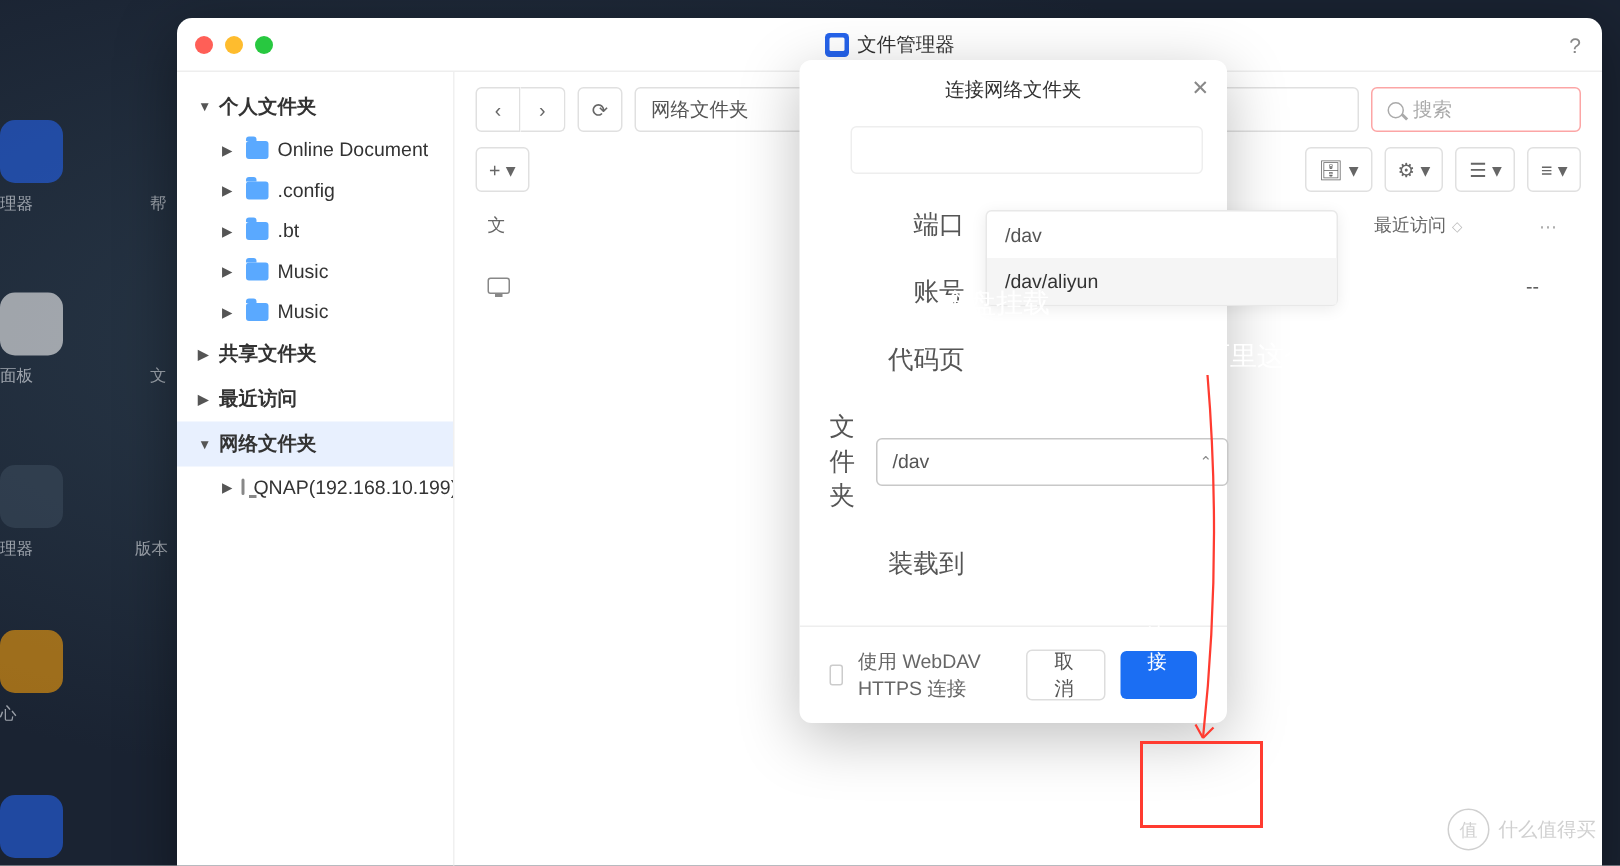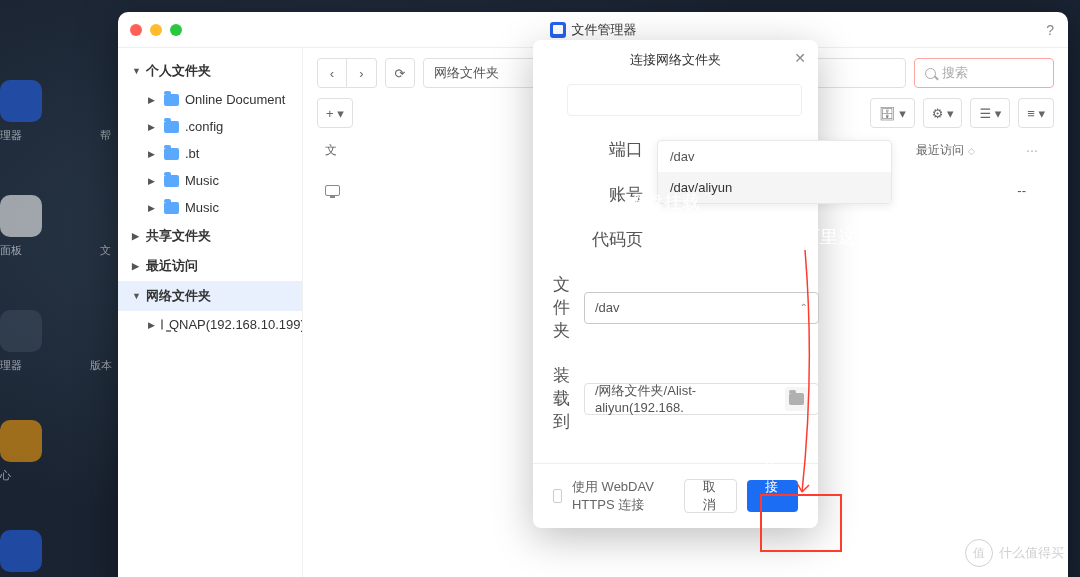--- a/index.html
+++ b/index.html
@@ -259,28 +259,20 @@
             <div class="form-label">文件夹</div>
             <div class="form-ctrl">
                 <div class="input open">
                   <span>/dav</span>
                   <span class="chev">⌃</span>
                 </div>
               </div>
           </div>
           <div class="form-row" style="margin-bottom:10px">
             <div class="form-label">装载到</div>
-            <div class="form-ctrl">
-                <div class="input">
-                  <span>/网络文件夹/Alist-aliyun(192.168.</span>
-                  <span class="folder-btn">
-                    <span class="folder-ico gray"></span>
-                  </span>
-                </div>
-              </div>
           </div>
         </div>
         <div class="modal-foot">
           <span class="chk"></span>
           <span class="foot-label">使用 WebDAV HTTPS 连接</span>
           <div class="spacer"></div>
           <div class="btn btn-default">
               <span>取消</span>
             </div>
           <div class="btn btn-primary">

